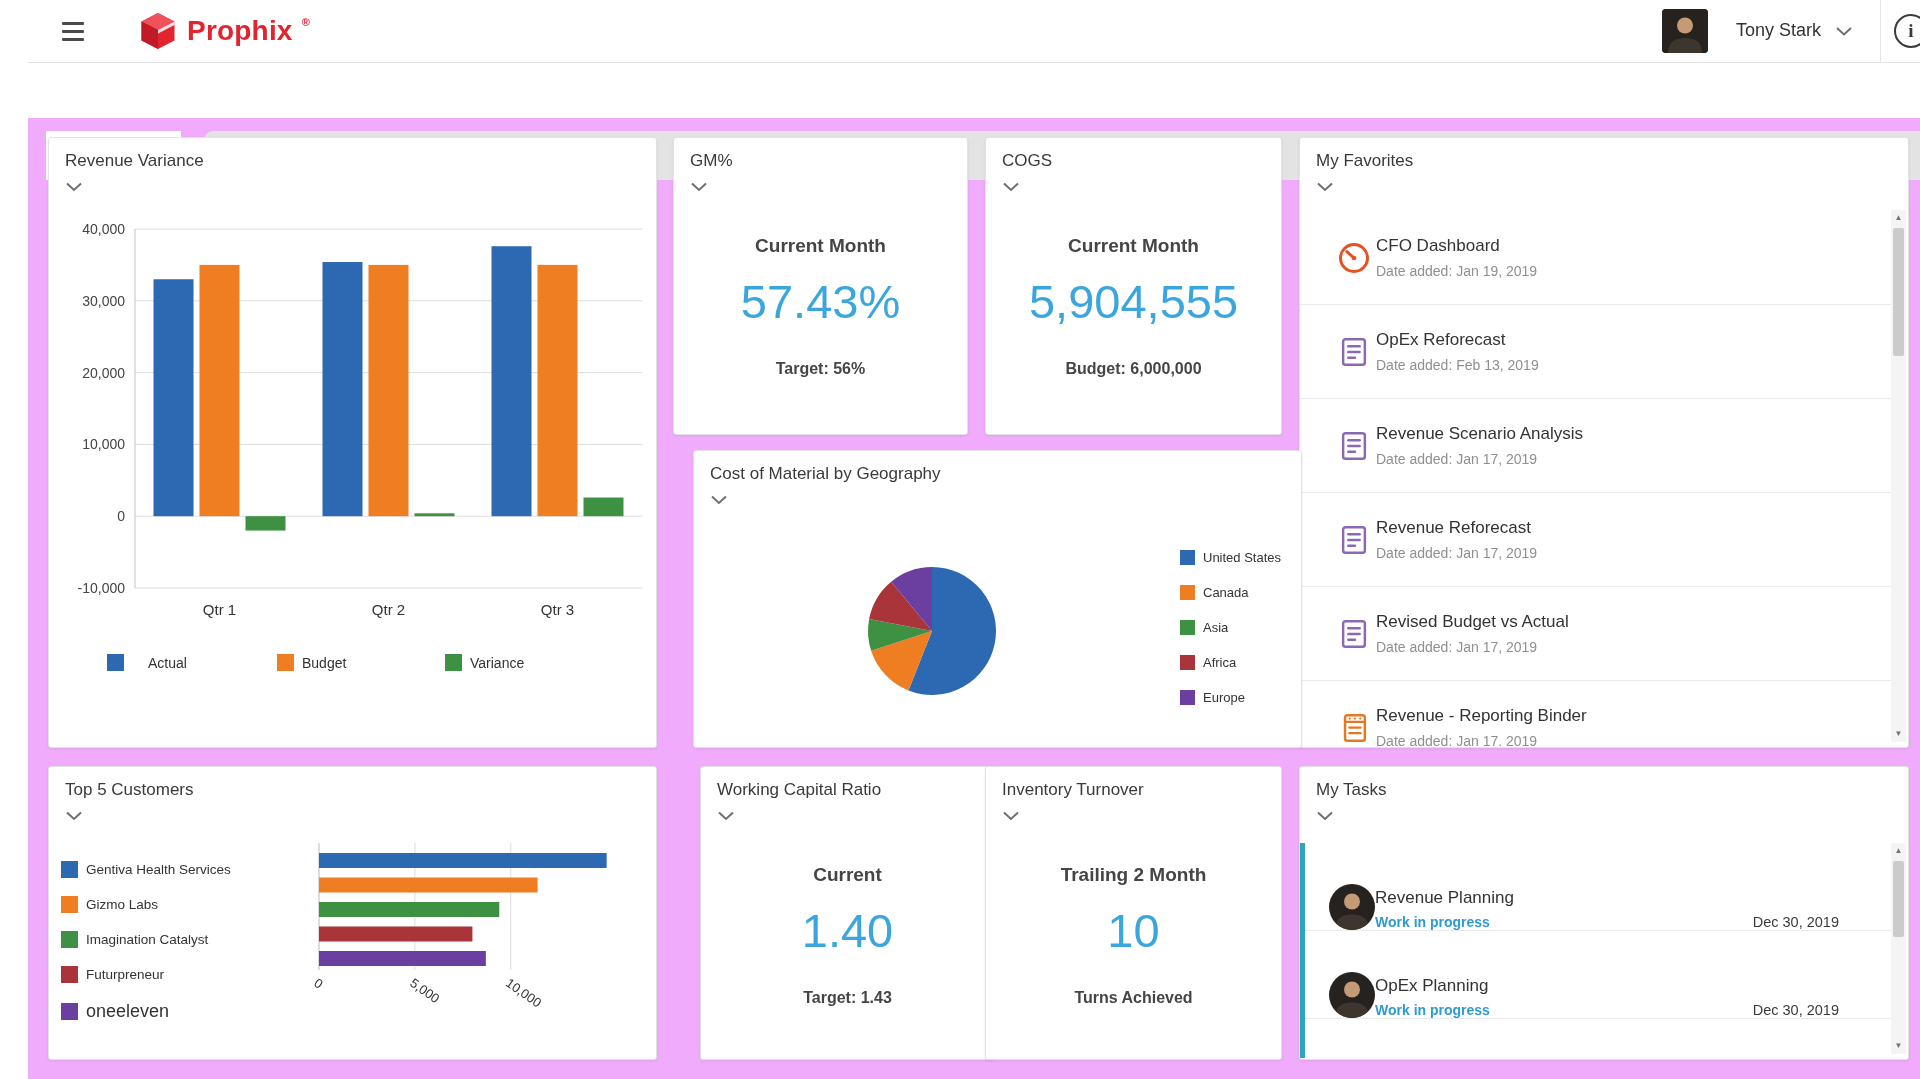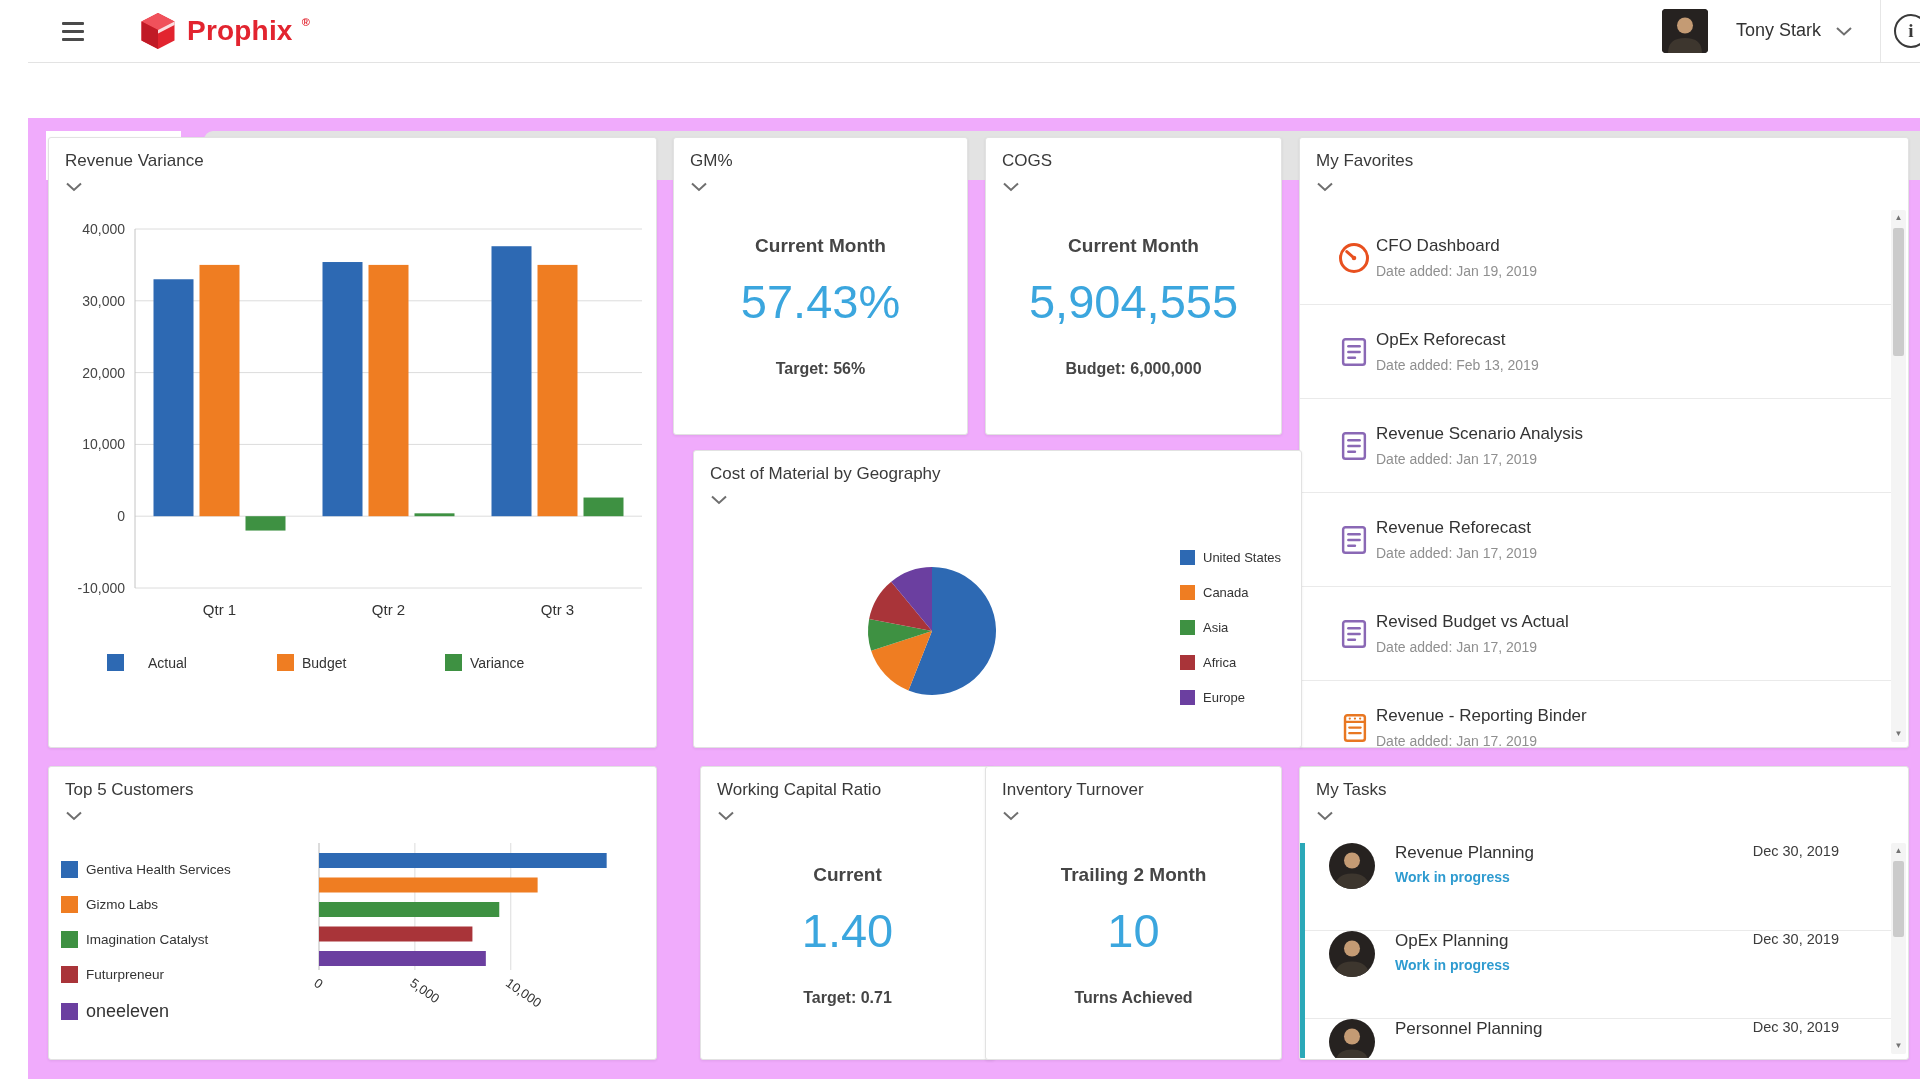--- a/index.html
+++ b/index.html
@@ -61,21 +61,21 @@
 
   
   .fav-list{position:absolute;top:73px;left:0;right:17px;bottom:1px;overflow:hidden;}
   .fav-row{height:94px;box-sizing:border-box;border-bottom:1px solid #eaeaea;display:flex;align-items:center;padding-left:36px;gap:4px;cursor:pointer;background:#fff;}
   .fav-icon{flex:none;width:36px;height:36px;display:flex;align-items:center;justify-content:center;}
   .fav-title{display:block;font-size:17px;color:#333;margin-bottom:7px;}
   .fav-date{display:block;font-size:14px;color:#8f8f8f;}
 
   
   .task-list{position:absolute;top:76px;left:0;right:17px;bottom:1px;overflow:hidden;border-left:5px solid #2BA8B8;}
-  .task-row{height:88px;box-sizing:border-box;border-bottom:1px solid #eaeaea;display:flex;align-items:flex-start;padding-left:24px;padding-right:52px;gap:20px;cursor:pointer;background:#fff;}
+  .task-row{height:88px;box-sizing:border-box;border-bottom:1px solid #eaeaea;display:flex;align-items:flex-end;padding-left:24px;padding-right:52px;cursor:pointer;background:#fff;}
   .task-avatar{flex:none;width:46px;height:46px;border-radius:50%;overflow:hidden;}
   .task-title{display:block;font-size:17px;color:#333;margin-bottom:6px;}
   .task-status{display:block;font-size:14px;font-weight:700;color:#2E9BD0;cursor:pointer;}
   .task-date{margin-left:auto;font-size:14.5px;color:#3c3c3c;}
 
   
   .sbar{position:absolute;right:2px;width:15px;background:#f4f4f4;border-radius:2px;}
   #fav-sbar{top:72px;bottom:5px;}
   #task-sbar{top:76px;bottom:5px;}
   .sb-up,.sb-dn{position:absolute;left:0;width:100%;text-align:center;font-size:8px;color:#737373;line-height:14px;cursor:pointer;}
@@ -381,21 +381,21 @@
       </svg>
   </section>
 
   <section class="card" id="card-wcr">
     <h2 class="card-title">Working Capital Ratio</h2>
     <svg class="collapse" viewBox="0 0 16 10">
         <polyline points="1,1.5 8,8 15,1.5"></polyline>
       </svg>
     <div class="kpi-sub">Current</div>
     <div class="kpi-value">1.40</div>
-    <div class="kpi-footer">Target: 0.71</div>
+    <div class="kpi-footer">Target: 1.43</div>
   </section>
 
   <section class="card" id="card-inv">
     <h2 class="card-title">Inventory Turnover</h2>
     <svg class="collapse" viewBox="0 0 16 10">
         <polyline points="1,1.5 8,8 15,1.5"></polyline>
       </svg>
     <div class="kpi-sub">Trailing 2 Month</div>
     <div class="kpi-value">10</div>
     <div class="kpi-footer">Turns Achieved</div>

